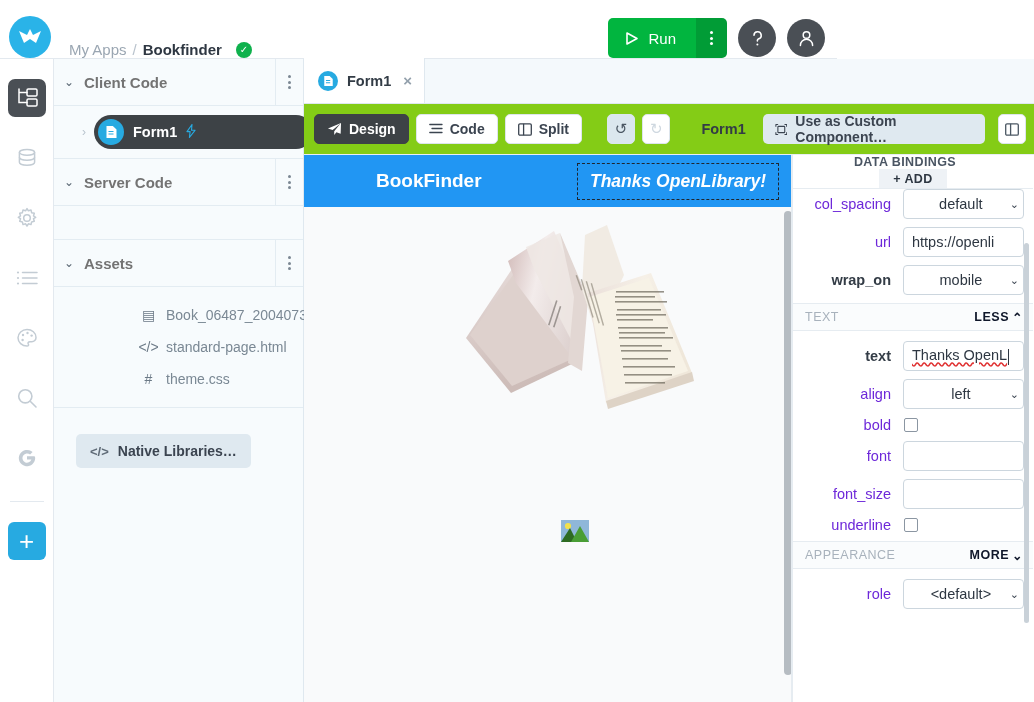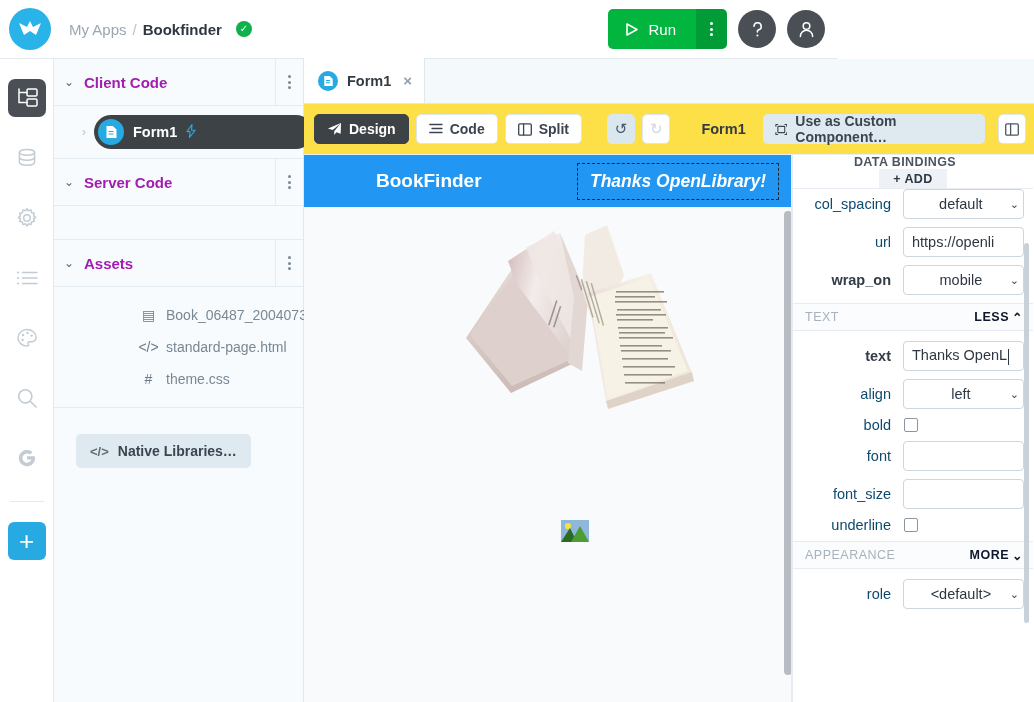--- a/index.html
+++ b/index.html
@@ -10,21 +10,21 @@
     font-family: "Liberation Sans", sans-serif;
     background: #ffffff;
     color: #3b4450;
   }
 
   
   #topbar {
     position: absolute; left: 0; top: 0; width: 837px; height: 59px;
     background: #ffffff;
     border-bottom: 1px solid #e3e9ef;
-    display: flex; align-items: center;
+    display: flex; align-items: flex-end;
   }
   #anvil-logo {
     width: 42px; height: 42px; border-radius: 50%;
     background: #2ab3e8; margin-left: 9px;
     display: flex; align-items: center; justify-content: center;
     flex: none;
   }
   #breadcrumb {
     margin-left: 18px; display: flex; align-items: center; gap: 6px;
     font-size: 15px;
@@ -86,21 +86,21 @@
   #sidebar {
     position: absolute; left: 54px; top: 59px; width: 250px; height: 643px;
     background: #f7fbfd; border-right: 1px solid #dfe8ef;
     font-size: 14.5px;
   }
   .sec-header {
     height: 47px; display: flex; align-items: center;
     border-bottom: 1px solid #e3ecf2; position: relative;
   }
   .sec-chevron { width: 30px; text-align: center; color: #5c6975; font-size: 12px; }
-  .sec-title { font-weight: bold; color: #a21caf; font-size: 15px; }
+  .sec-title { font-weight: bold; color: #737373; font-size: 15px; }
   .sec-kebab {
     position: absolute; right: 0; top: 0; bottom: 0; width: 28px;
     border-left: 1px solid #e3ecf2;
     display: flex; align-items: center; justify-content: center; color: #7b8793;
   }
   .sec-body { border-bottom: 1px solid #e3ecf2; }
   .form-row { height: 52px; display: flex; align-items: center; padding-left: 28px; }
   .form-pill {
     height: 34px; border-radius: 17px; background: #3d4246;
     display: flex; align-items: center; gap: 9px;
@@ -140,21 +140,21 @@
     font-weight: bold; font-size: 14.5px; color: #333c46;
   }
   #tab-form1 .fi {
     width: 20px; height: 20px; border-radius: 50%; background: #27aae1;
     display: flex; align-items: center; justify-content: center;
   }
   #tab-close { color: #93a0ac; font-size: 15px; margin-left: 3px; }
 
   #toolbar {
     height: 51px; display: flex; align-items: center; gap: 7px;
-    padding: 0 8px 0 10px; background: #fde047; border-bottom: 1px solid #e8eef4;
+    padding: 0 8px 0 10px; background: #84cc16; border-bottom: 1px solid #e8eef4;
   }
   .tbtn {
     height: 30px; display: flex; align-items: center; gap: 7px;
     padding: 0 12px; border-radius: 5px; font-size: 14px; font-weight: bold;
     border: 1px solid #dde5ec; background: #fff; color: #3b4450;
   }
   .tbtn.active { background: #3d4246; color: #fff; border-color: #3d4246; }
   .iconbtn {
     width: 31px; height: 30px; border-radius: 5px; border: 1px solid #dde5ec;
     display: flex; align-items: center; justify-content: center;
@@ -206,21 +206,21 @@
     background: #eef2f6; height: 34px; display: flex; align-items: center;
     padding: 0 14px; color: #2e3742;
   }
   #props-title {
     text-align: center; font-size: 12.5px; font-weight: bold; letter-spacing: 0.6px;
     color: #3b4450; padding: 16px 0 12px;
   }
   .prow { display: flex; align-items: center; margin-bottom: 8px; padding-right: 0; }
   .plabel {
     width: 110px; text-align: right; padding-right: 12px;
-    font-size: 14.5px; color: #0c4a6e;
+    font-size: 14.5px; color: #6d28d9;
   }
   .plabel.bold { font-weight: bold; color: #333c46; }
   .pfield {
     height: 30px; width: 121px; border: 1px solid #ccd6de; border-radius: 4px;
     background: #fff; display: flex; align-items: center;
     padding: 0 8px; font-size: 14.5px; color: #2e3742;
   }
   .pfield.sel { padding-right: 4px; }
   .pfield .val { flex: 1; text-align: center; }
   .pfield .val.left { text-align: left; }
@@ -237,21 +237,21 @@
   }
   .sec-divider {
     border-top: 1px solid #e6ecf1; border-bottom: 1px solid #e6ecf1;
     background: #fafcfd; height: 28px;
     display: flex; align-items: center; justify-content: space-between;
     padding: 0 10px 0 12px; margin: 8px 0 10px;
     font-size: 12.5px; letter-spacing: 0.5px;
   }
   .sec-divider .nm { color: #a8b2bc; font-weight: normal; }
   .sec-divider .tog { color: #0f172a; font-weight: bold; display: flex; align-items: center; gap: 3px; }
-  .spell { text-decoration-style: wavy; text-decoration-color: #e03131; }
+  .spell { text-decoration: underline; text-decoration-style: wavy; text-decoration-color: #e03131; }
   #caret {
     display: inline-block; width: 1px; height: 16px; background: #2e3742;
     vertical-align: middle; margin-left: 1px;
   }
   #props-scrollbar {
     position: absolute; right: 4px; top: 88px; width: 5px; height: 380px;
     background: #c9d1d8; border-radius: 3px;
   }
   .field-overflow { overflow: hidden; white-space: nowrap; }
 </style>

